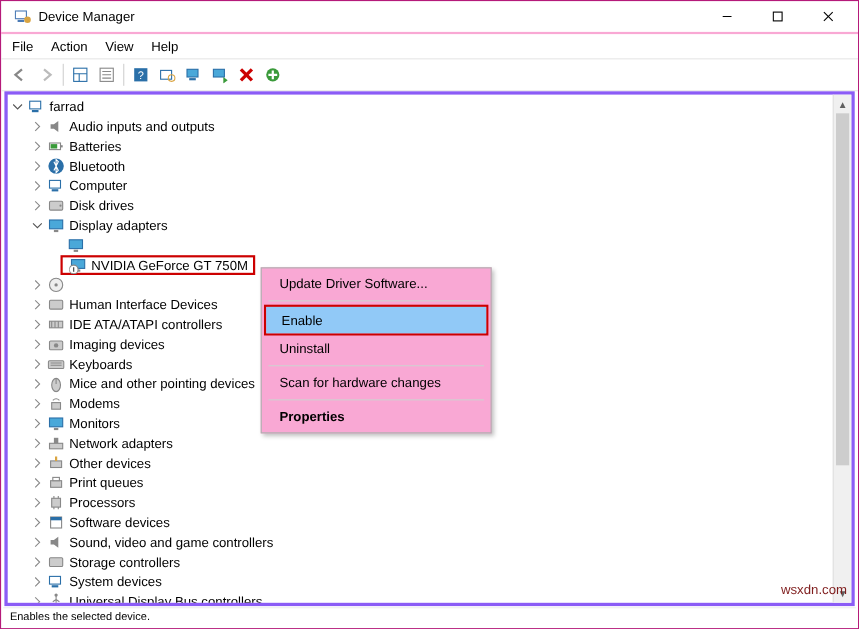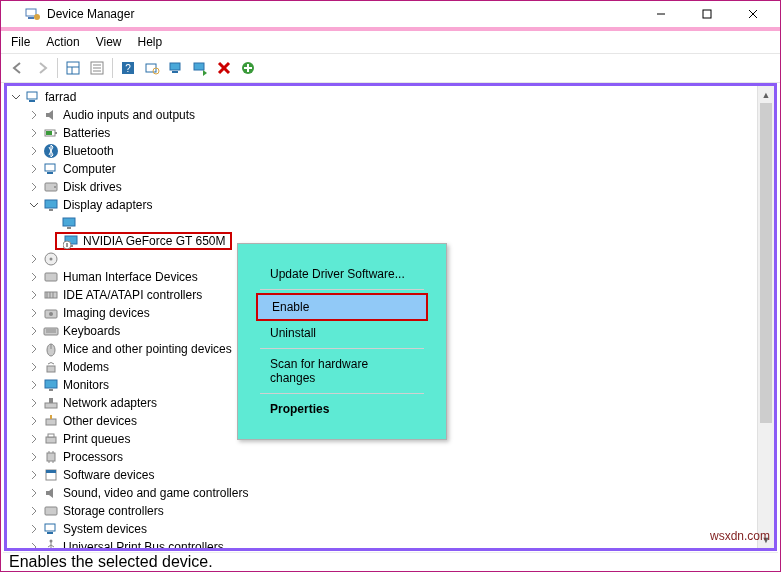--- a/index.html
+++ b/index.html
@@ -12,22 +12,22 @@
     width: 781px;
     height: 572px;
     border: 1px solid #b51a7a;
     position: relative;
     overflow: hidden;
   }
   .titlebar {
     height: 30px;
     display: flex;
     align-items: center;
-    padding: 0 4px 0 24px;
-    border-bottom: 4px solid #f9a8d4;
+    padding: 0 4px 0 12px;
+    border-bottom: 2px solid #f9a8d4;
   }
   .titlebar .app-icon {
     width: 16px; height: 16px;
     margin-right: 6px;
   }
   .titlebar .title { flex: 1; }
   .titlebar .win-btns { display: flex; }
   .win-btn {
     width: 46px; height: 30px;
     display: flex; align-items: center; justify-content: center;
@@ -119,46 +119,47 @@
     left: 2px; right: 2px;
     top: 17px;
     height: 320px;
     background: #cdcdcd;
   }
   .context-menu {
     position: absolute;
     left: 236px;
     top: 242px;
     width: 210px;
-    background: #5eead4;
+    background: #f9a8d4;
     border: 1px solid #b0b0b0;
     box-shadow: 2px 2px 4px rgba(0,0,0,0.25);
-    padding: 18px;
+    padding: 2px;
   }
   .cm-item {
     padding: 5px 14px;
     font-size: 12px;
   }
   .cm-sep {
     height: 1px;
     background: #d0d0d0;
     margin: 3px 4px;
   }
   .cm-enable-wrap {
     border: 2px solid #cc0000;
   }
   .cm-enable {
     background: #91c9f7;
   }
   .statusbar {
     position: absolute;
     left: 2px; right: 2px; bottom: 2px;
     height: 17px;
-    font-size: 16px;
+    font-size: 10px;
     display: flex;
+    align-items: center;
     padding: 0 6px;
     border-top: 1px solid #eee;
   }
   .watermark {
     position: absolute;
     right: 10px;
     bottom: 28px;
     font-size: 12px;
     color: #7f1d1d;
   }
@@ -400,21 +401,21 @@
         <span class="twisty" style="visibility:hidden"></span>
       <span class="selected-box">
         <span class="node-icon">
             <svg width="16" height="16">
               <rect x="2" y="3" width="12" height="8" fill="#4aa8d9" stroke="#2a6fa8"></rect>
               <rect x="6" y="12" width="4" height="2" fill="#888"></rect>
               <circle cx="4" cy="12" r="4" fill="#fff" stroke="#888"></circle>
               <path d="M4 10 L4 14" stroke="#333"></path>
             </svg>
           </span>
-        <span>NVIDIA GeForce GT 650M</span>
+        <span>NVIDIA GeForce GT 750M</span>
       </span>
     </div>
 
     <div class="node">
         <span class="indent"></span>
         <span class="twisty">
           <svg width="10" height="10">
             <path d="M3 1 L7 5 L3 9" fill="none" stroke="#888"></path>
           </svg>
         </span>
@@ -675,21 +676,21 @@
           <svg width="10" height="10">
             <path d="M3 1 L7 5 L3 9" fill="none" stroke="#888"></path>
           </svg>
         </span>
         <span class="node-icon">
           <svg width="16" height="16">
             <path d="M8 2 L8 14 M8 6 L5 8 M8 6 L11 8" stroke="#888" fill="none"></path>
             <circle cx="8" cy="2" r="1.5" fill="#888"></circle>
           </svg>
         </span>
-        <span>Universal Print Bus controllers</span>
+        <span>Universal Display Bus controllers</span>
       </div>
 
   </div>
 
   <div class="scrollbar">
     <div class="sb-arrow">▲</div>
     <div class="sb-thumb"></div>
     <div class="sb-arrow" style="position:absolute;bottom:0;left:0;right:0">▼</div>
   </div>
 </div>

